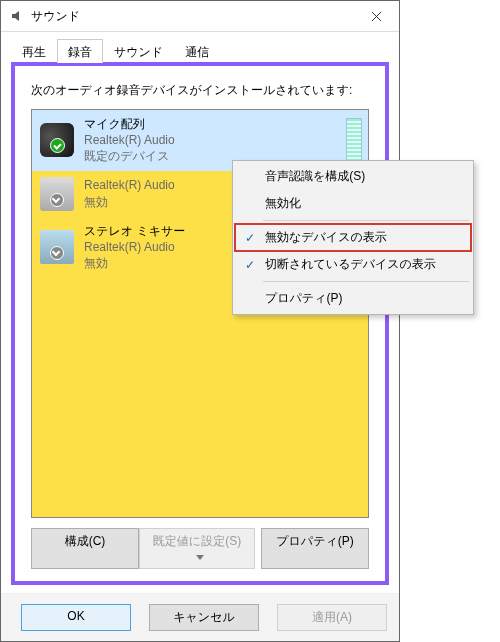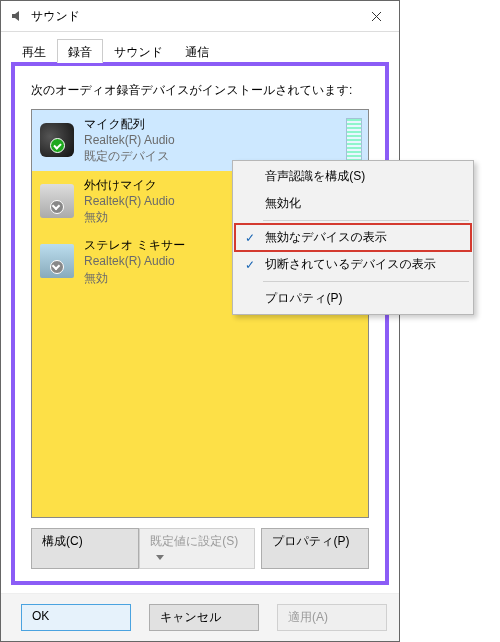--- a/index.html
+++ b/index.html
@@ -20,21 +20,21 @@
   .dev-icon{width:34px;height:34px;margin-right:10px;position:relative;flex-shrink:0}
   .level-meter{position:absolute;right:6px;top:8px;bottom:8px;width:14px;border:1px solid #8ab;background:repeating-linear-gradient(to bottom,#6fa 0,#6fa 2px,#fff 2px,#fff 4px);opacity:.6}
   .dev-text{display:flex;flex-direction:column;line-height:1.35}
   .dev-name{font-size:12px;color:#000}
   .dev-sub{font-size:12px;color:#6b6b6b}
   .dev-state{font-size:12px;color:#6b6b6b}
   .default-badge{position:absolute;left:10px;bottom:4px;width:13px;height:13px;border-radius:50%;background:#1ea81e;display:flex;align-items:center;justify-content:center;border:1px solid #fff}
   .default-badge::after{content:"";width:5px;height:3px;border-left:2px solid #fff;border-bottom:2px solid #fff;transform:rotate(-45deg);margin-top:-1px}
   .panel-buttons{display:flex;justify-content:space-between;margin-top:10px}
   .panel-buttons .right{display:flex;gap:6px}
-  .btn{min-width:86px;padding:4px 10px;border:1px solid #adadad;background:#e1e1e1;font-size:12px;text-align:left;cursor:default}
+  .btn{min-width:86px;padding:4px 10px;border:1px solid #adadad;background:#e1e1e1;font-size:12px;text-align:center;cursor:default}
   .btn.disabled{color:#9a9a9a;background:#efefef;border-color:#d0d0d0}
   .btn.dropdown::after{content:"";display:inline-block;margin-left:6px;border-left:4px solid transparent;border-right:4px solid transparent;border-top:5px solid #777;vertical-align:middle}
   .footer{display:flex;justify-content:flex-end;gap:18px;padding:10px 12px;border-top:1px solid #eee;background:#f4f4f4}
   .footer .btn{min-width:88px}
   .btn.primary{background:#e6f2fb;border-color:#4aa3e0}
   
   .context-menu{position:absolute;left:232px;top:160px;width:236px;background:#f2f2f2;border:1px solid #b7b7b7;box-shadow:3px 3px 5px rgba(0,0,0,.2);z-index:50;padding:2px 2px}
   .menu-item{display:flex;align-items:center;padding:5px 10px 5px 30px;position:relative;font-size:12px}
   .menu-sep{height:1px;background:#d0d0d0;margin:3px 2px 3px 28px}
   .menu-check{position:absolute;left:6px;width:18px;text-align:center;color:#1a66b3}
@@ -87,21 +87,20 @@
           <span class="dev-state">既定のデバイス</span>
         </div>
         <div class="level-meter"></div>
       </div>
 
       <div class="device">
         <div class="dev-icon ext-mic">
           <div class="disabled-badge"></div>
         </div>
         <div class="dev-text">
-          <span class="dev-name">外付けマイク</span>
           <span class="dev-sub">Realtek(R) Audio</span>
           <span class="dev-state">無効</span>
         </div>
       </div>
 
       <div class="device">
         <div class="dev-icon stereo-mix">
           <div class="disabled-badge"></div>
         </div>
         <div class="dev-text">

